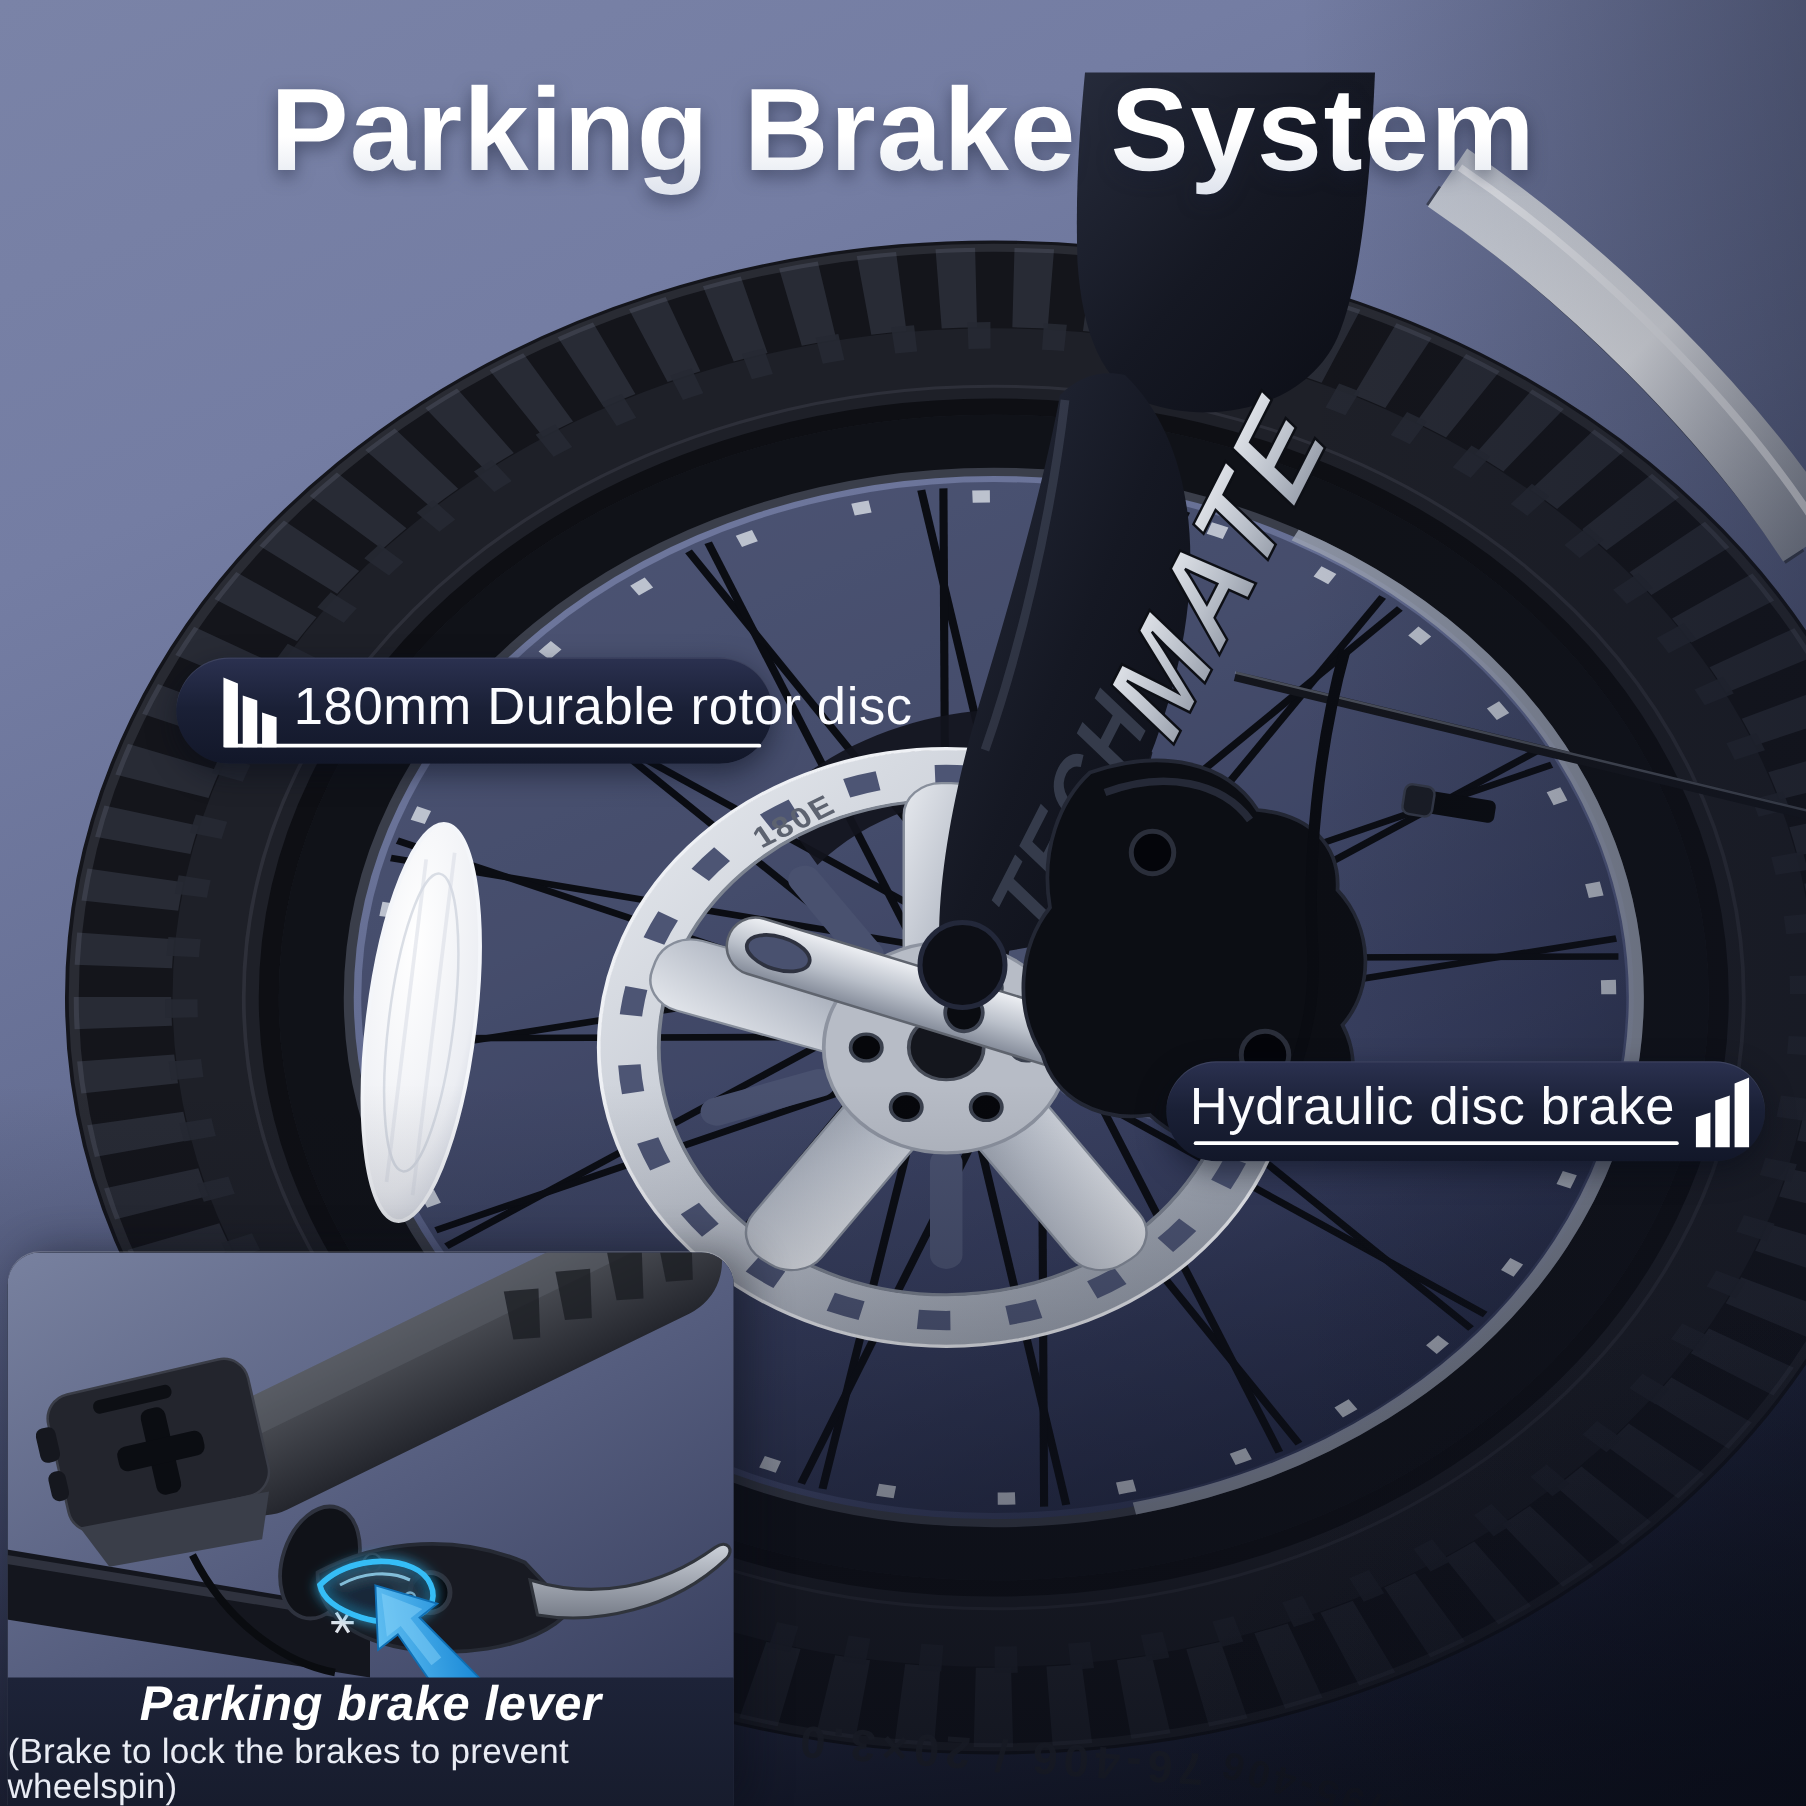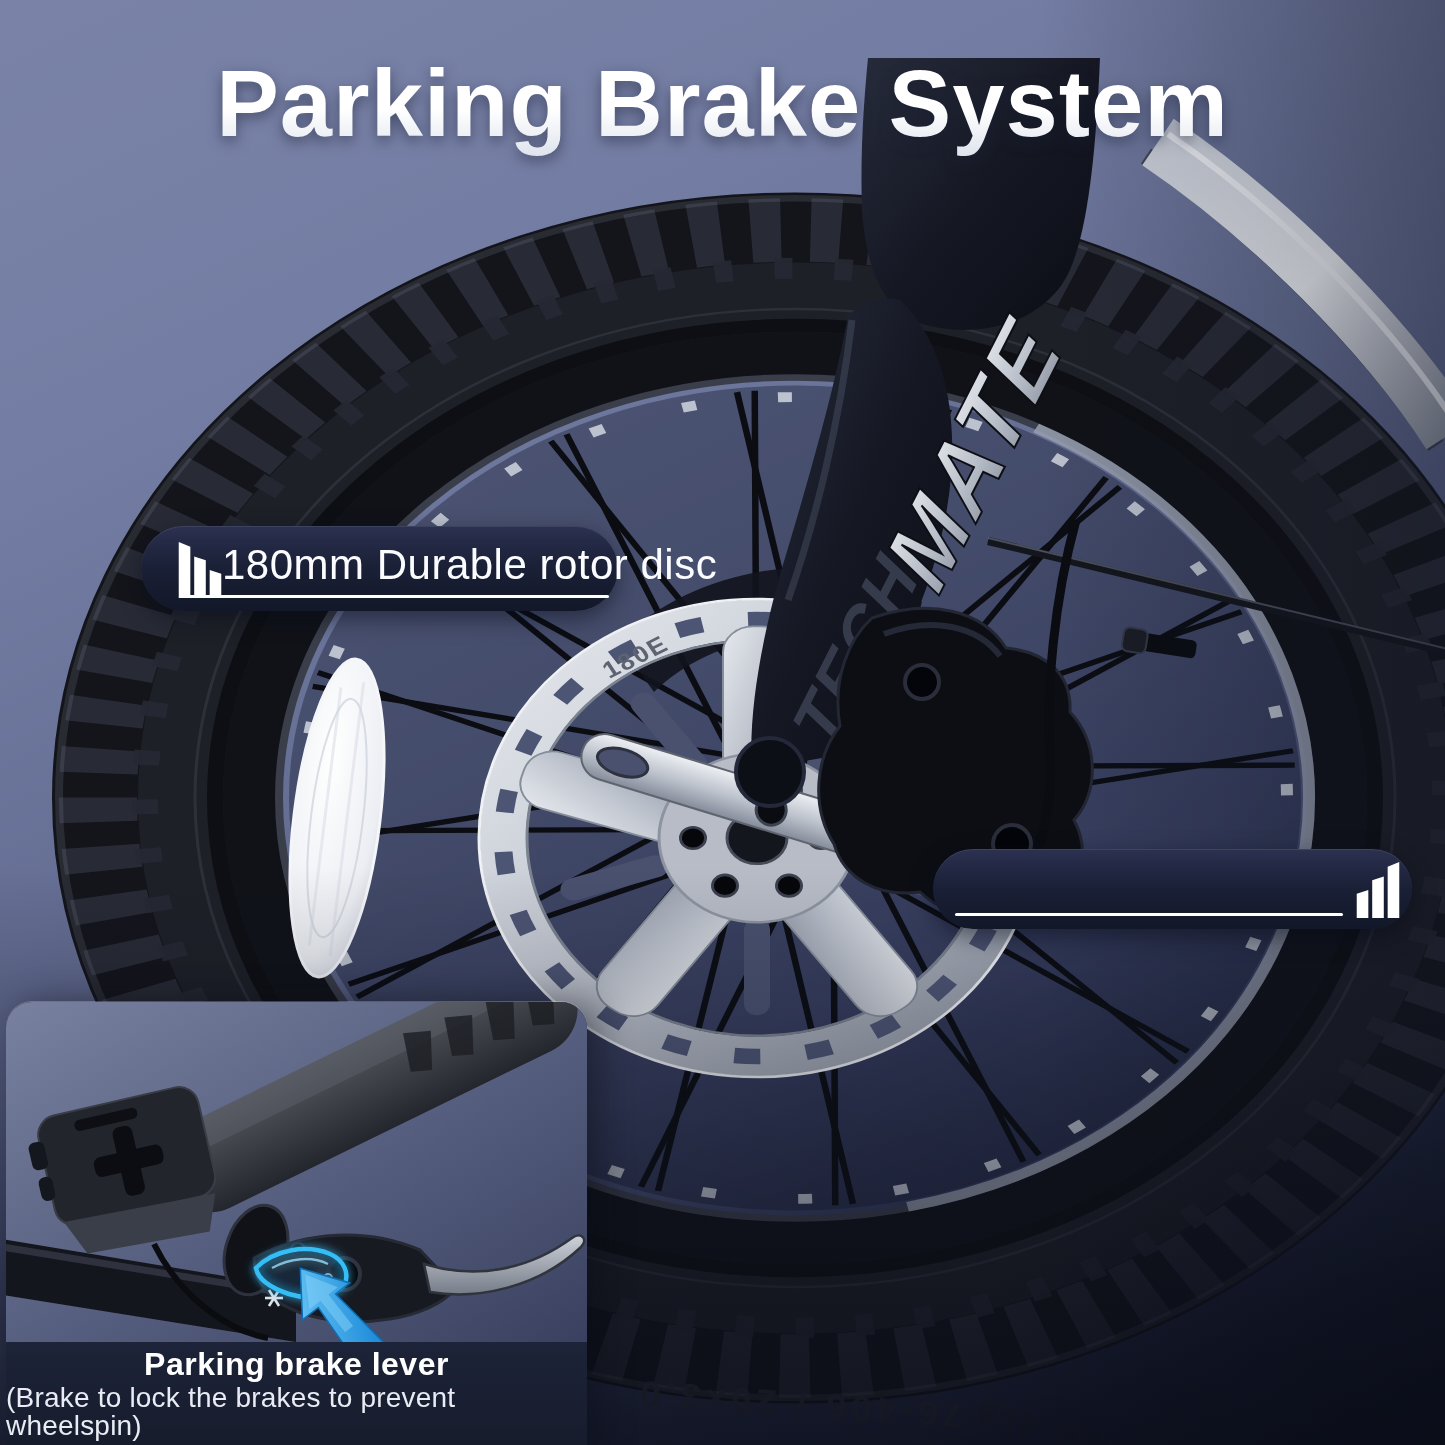--- a/index.html
+++ b/index.html
@@ -31,38 +31,38 @@
   .pill{
     position:absolute;z-index:5;display:flex;align-items:center;
     border-radius:999px;
     background:linear-gradient(180deg,#2b3150 0%,#1a2036 48%,#121729 100%);
     box-shadow:0 8px 22px rgba(8,11,24,.5), inset 0 1px 0 rgba(255,255,255,.09);
   }
   .pill .bars{flex:0 0 auto;}
   .pill-label{color:#fbfcff;font-size:42px;font-weight:500;letter-spacing:.5px;white-space:nowrap;}
   .pill-underline{position:absolute;height:3px;background:#ffffff;border-radius:2px;}
   .pill-rotor{left:141px;top:526px;width:477px;height:85px;padding-left:37px;}
-  .pill-rotor .pill-label{margin-top:-8px;}
+  .pill-rotor .pill-label{margin-left:13px;margin-top:-8px;}
   .pill-rotor .pill-underline{left:38px;right:9px;bottom:13px;}
   .pill-hydraulic{left:933px;top:849px;width:479px;height:80px;justify-content:flex-end;padding-right:12px;}
   .pill-hydraulic .pill-label{margin-right:16px;margin-top:-8px;}
   .pill-hydraulic .pill-underline{left:22px;width:388px;bottom:13px;}
 
   .inset{
     position:absolute;left:6px;top:1002px;width:581px;height:443px;z-index:7;
     border-radius:26px 26px 0 0;overflow:hidden;
     box-shadow:0 -1px 0 rgba(255,255,255,.22), 12px 0 34px rgba(8,11,20,.45);
     background:#1b2134;
   }
   .inset-caption{
     position:absolute;left:0;right:0;bottom:0;height:103px;z-index:3;
     background:linear-gradient(180deg,#1d2338 0%,#171c2d 100%);
     display:flex;flex-direction:column;align-items:center;justify-content:center;gap:4px;
   }
-  .inset-heading{color:#ffffff;font-size:32px;font-weight:700;letter-spacing:.5px;line-height:1;}
+  .inset-heading{color:#ffffff;font-size:39px;font-weight:700;letter-spacing:.5px;line-height:1;font-style:italic;}
   .inset-subheading{color:#e9ecf4;font-size:28px;font-weight:400;letter-spacing:.2px;line-height:1;}
 </style>
 </head>
 <body>
 
 <div class="stage">
 
   <svg class="scene" width="1445" height="1445" viewBox="0 0 1445 1445" aria-hidden="true">
     <defs>
       <linearGradient id="metal" x1="0" y1="0" x2="0" y2="1">
@@ -243,20 +243,21 @@
     <svg class="bars" width="44" height="58" viewBox="0 0 44 60">
       <polygon points="0,2 12,7 12,60 0,60" fill="#ffffff"></polygon>
       <polygon points="16,17 28,21 28,60 16,60" fill="#ffffff"></polygon>
       <polygon points="32,31 44,35 44,60 32,60" fill="#ffffff"></polygon>
     </svg>
     <span class="pill-label">180mm Durable rotor disc</span>
     <div class="pill-underline"></div>
   </div>
 
   <div class="pill pill-hydraulic">
+    <span class="pill-label">Hydraulic disc brake</span>
     <svg class="bars" width="44" height="58" viewBox="0 0 44 60">
       <polygon points="0,35 12,31 12,60 0,60" fill="#ffffff"></polygon>
       <polygon points="16,21 28,17 28,60 16,60" fill="#ffffff"></polygon>
       <polygon points="32,7 44,2 44,60 32,60" fill="#ffffff"></polygon>
     </svg>
     <div class="pill-underline"></div>
   </div>
 
   <div class="inset">
     <svg width="581" height="341" viewBox="0 0 581 341" aria-hidden="true">

